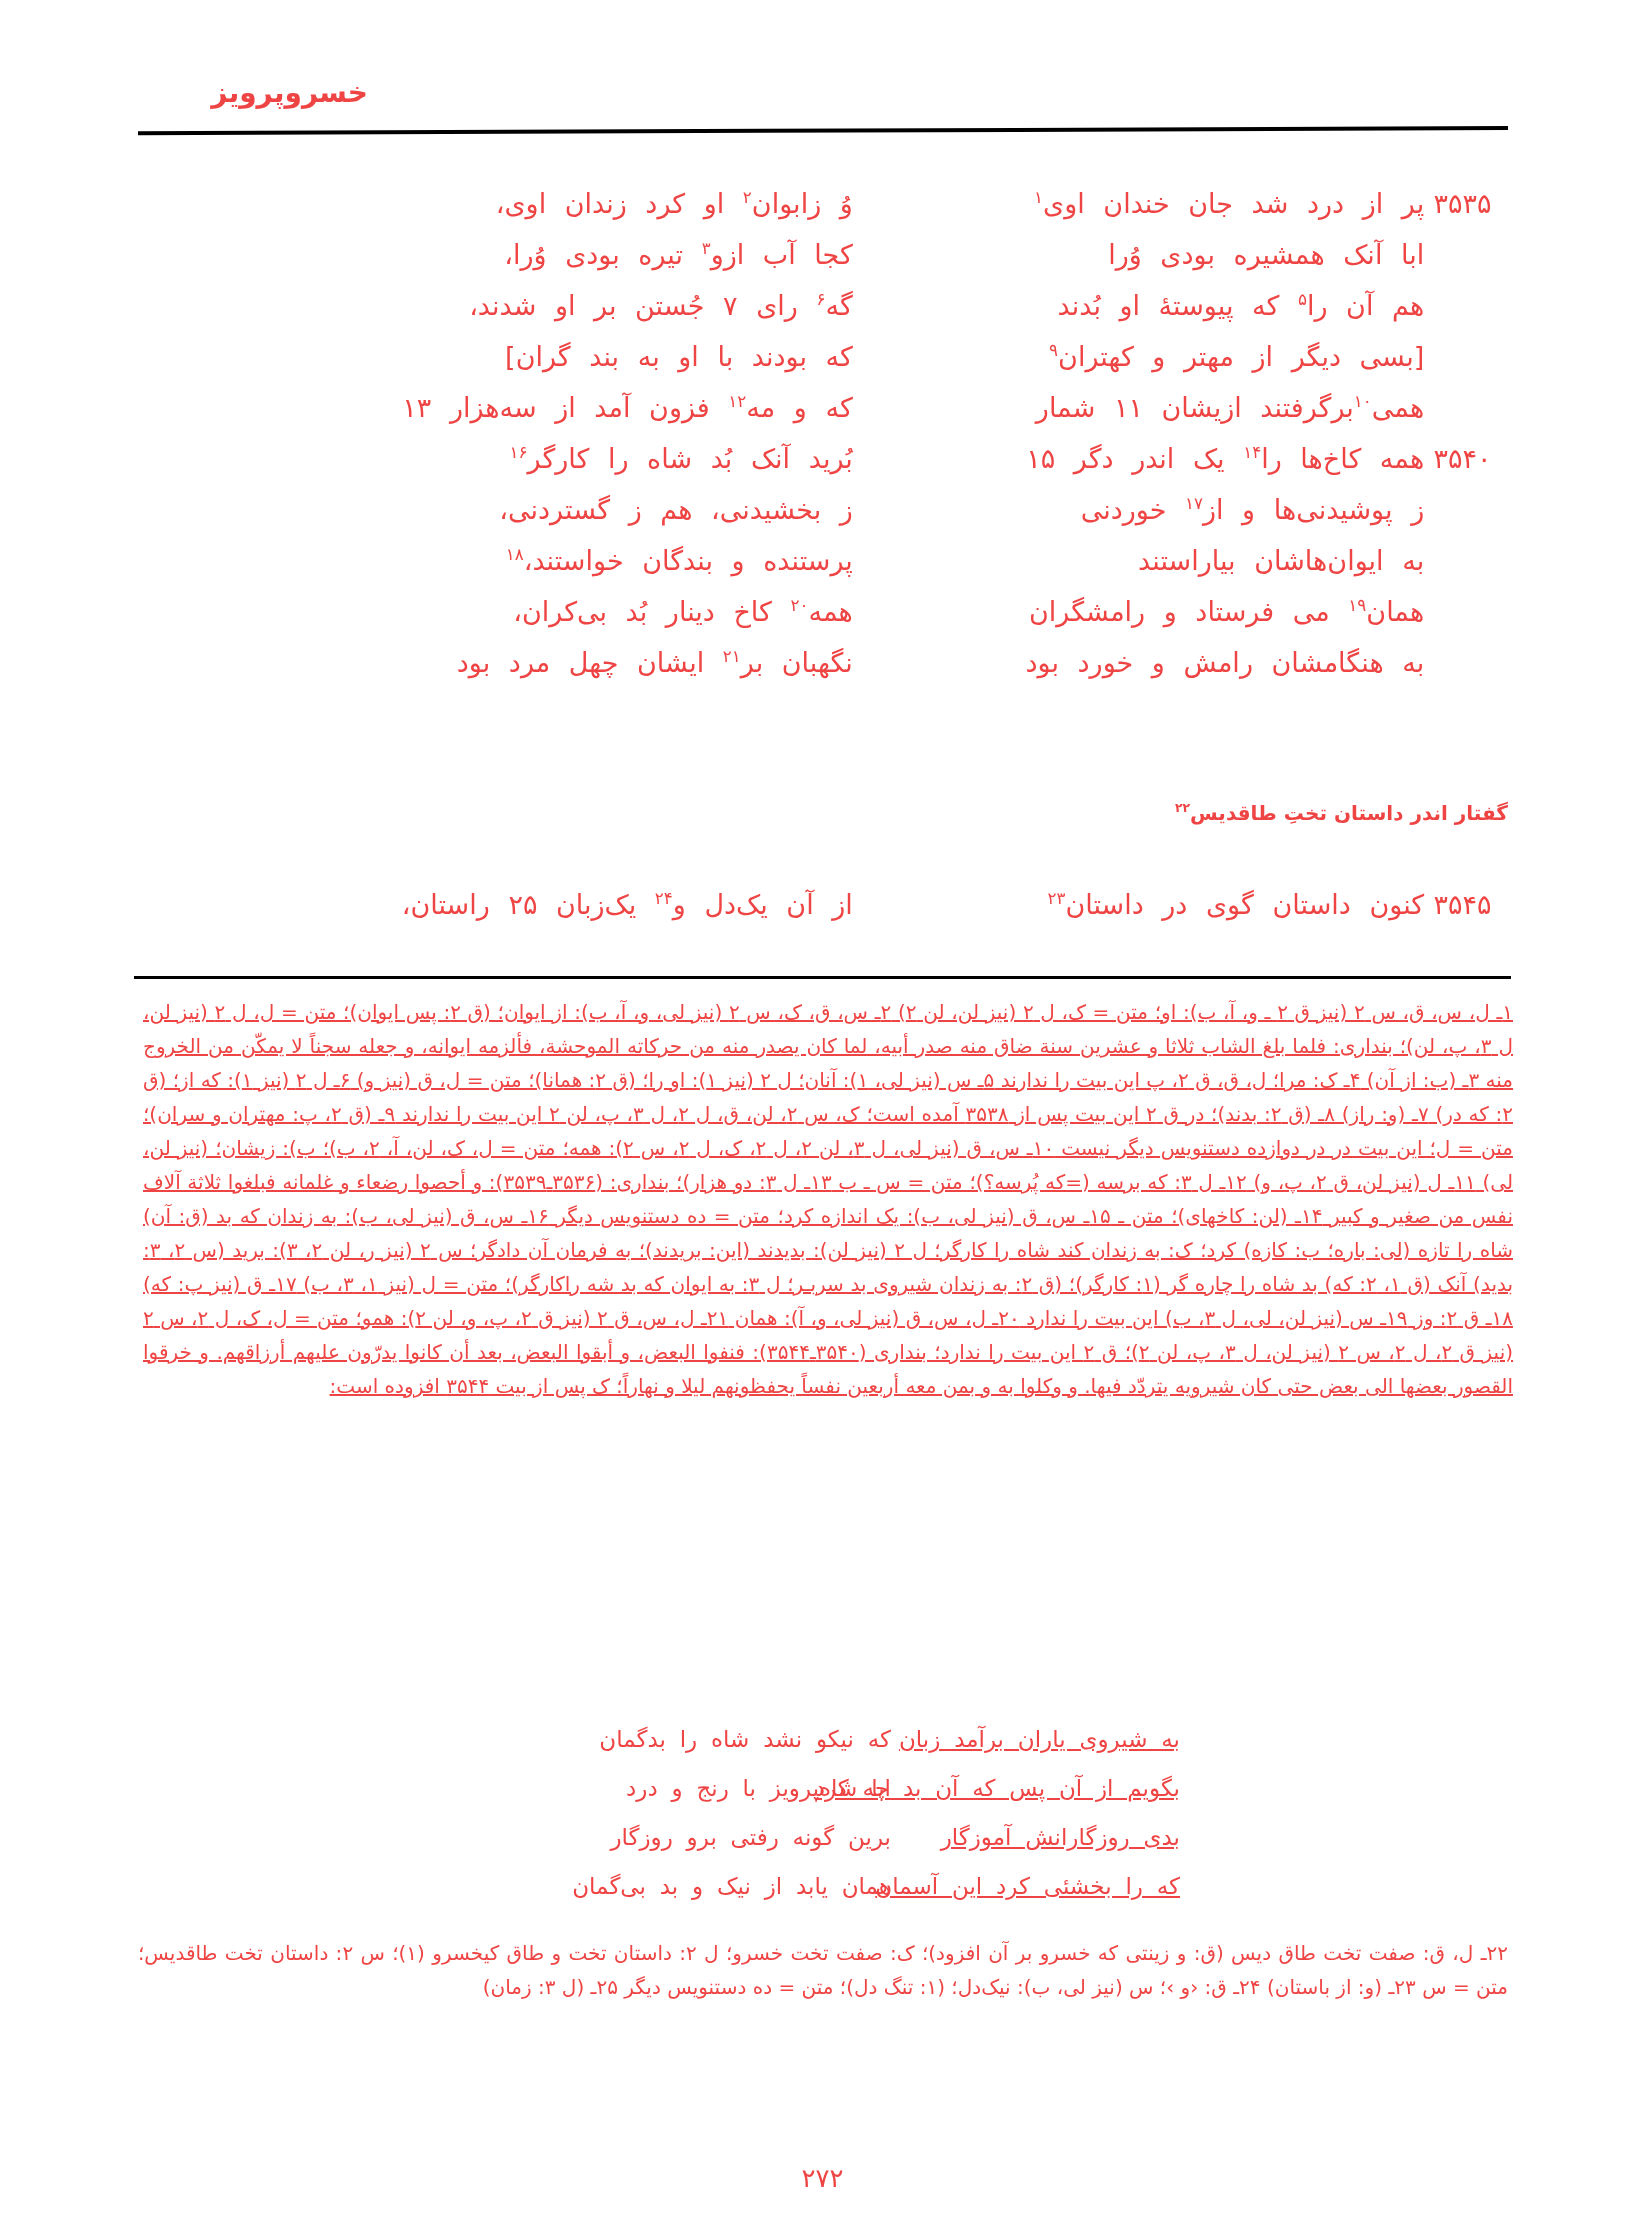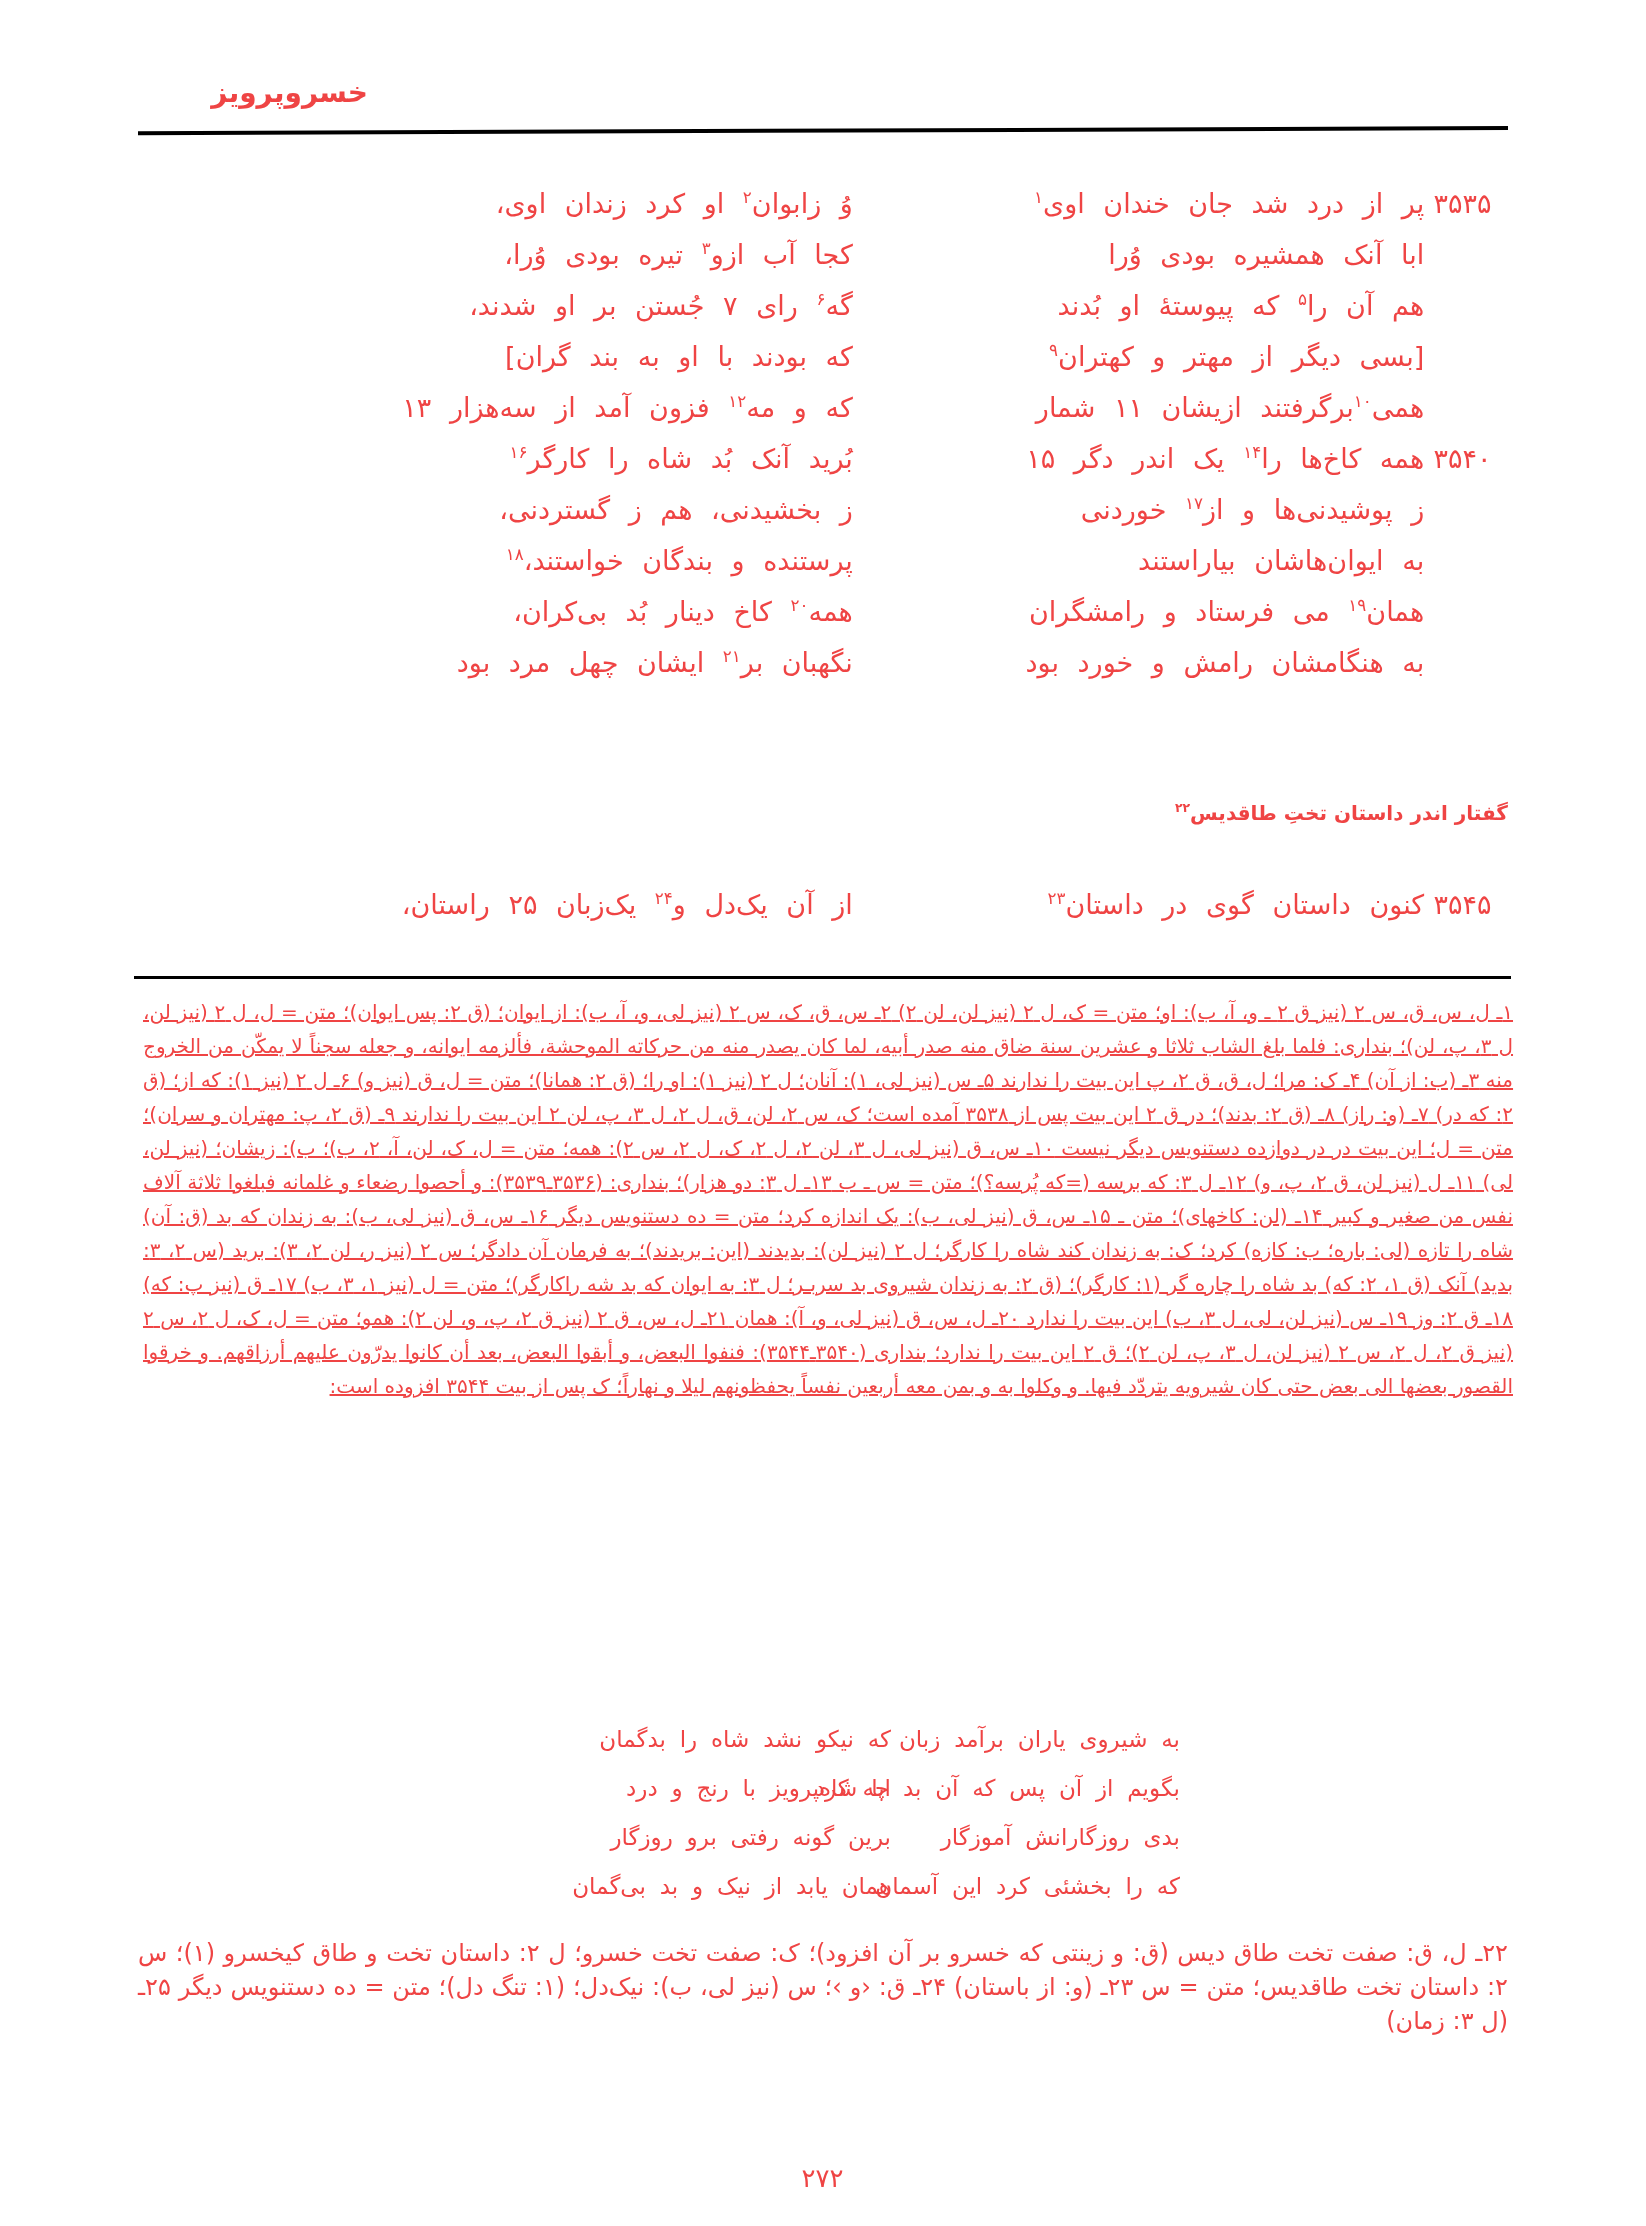--- a/index.html
+++ b/index.html
@@ -147,35 +147,36 @@
     flex-direction: row;
     height: 49px;
     align-items: baseline;
   }
   .fn-couplet .h-right {
     width: 591px;
     padding-right: 328px;
     box-sizing: border-box;
     white-space: nowrap;
     word-spacing: 6.5px;
+    text-decoration: underline;
   }
   .fn-couplet .h-left {
     width: 779px;
     box-sizing: border-box;
     padding-right: 26px;
     white-space: nowrap;
     word-spacing: 6.5px;
   }
 
   .footnotes2 {
     position: absolute;
     top: 1936px;
     right: 138px;
     width: 1370px;
-    font-size: 24px;
+    font-size: 20px;
     line-height: 34px;
   }
   .footnotes2 p {
     margin: 0;
     text-align: justify;
     text-align-last: right;
   }
 
   .page-number {
     position: absolute;

